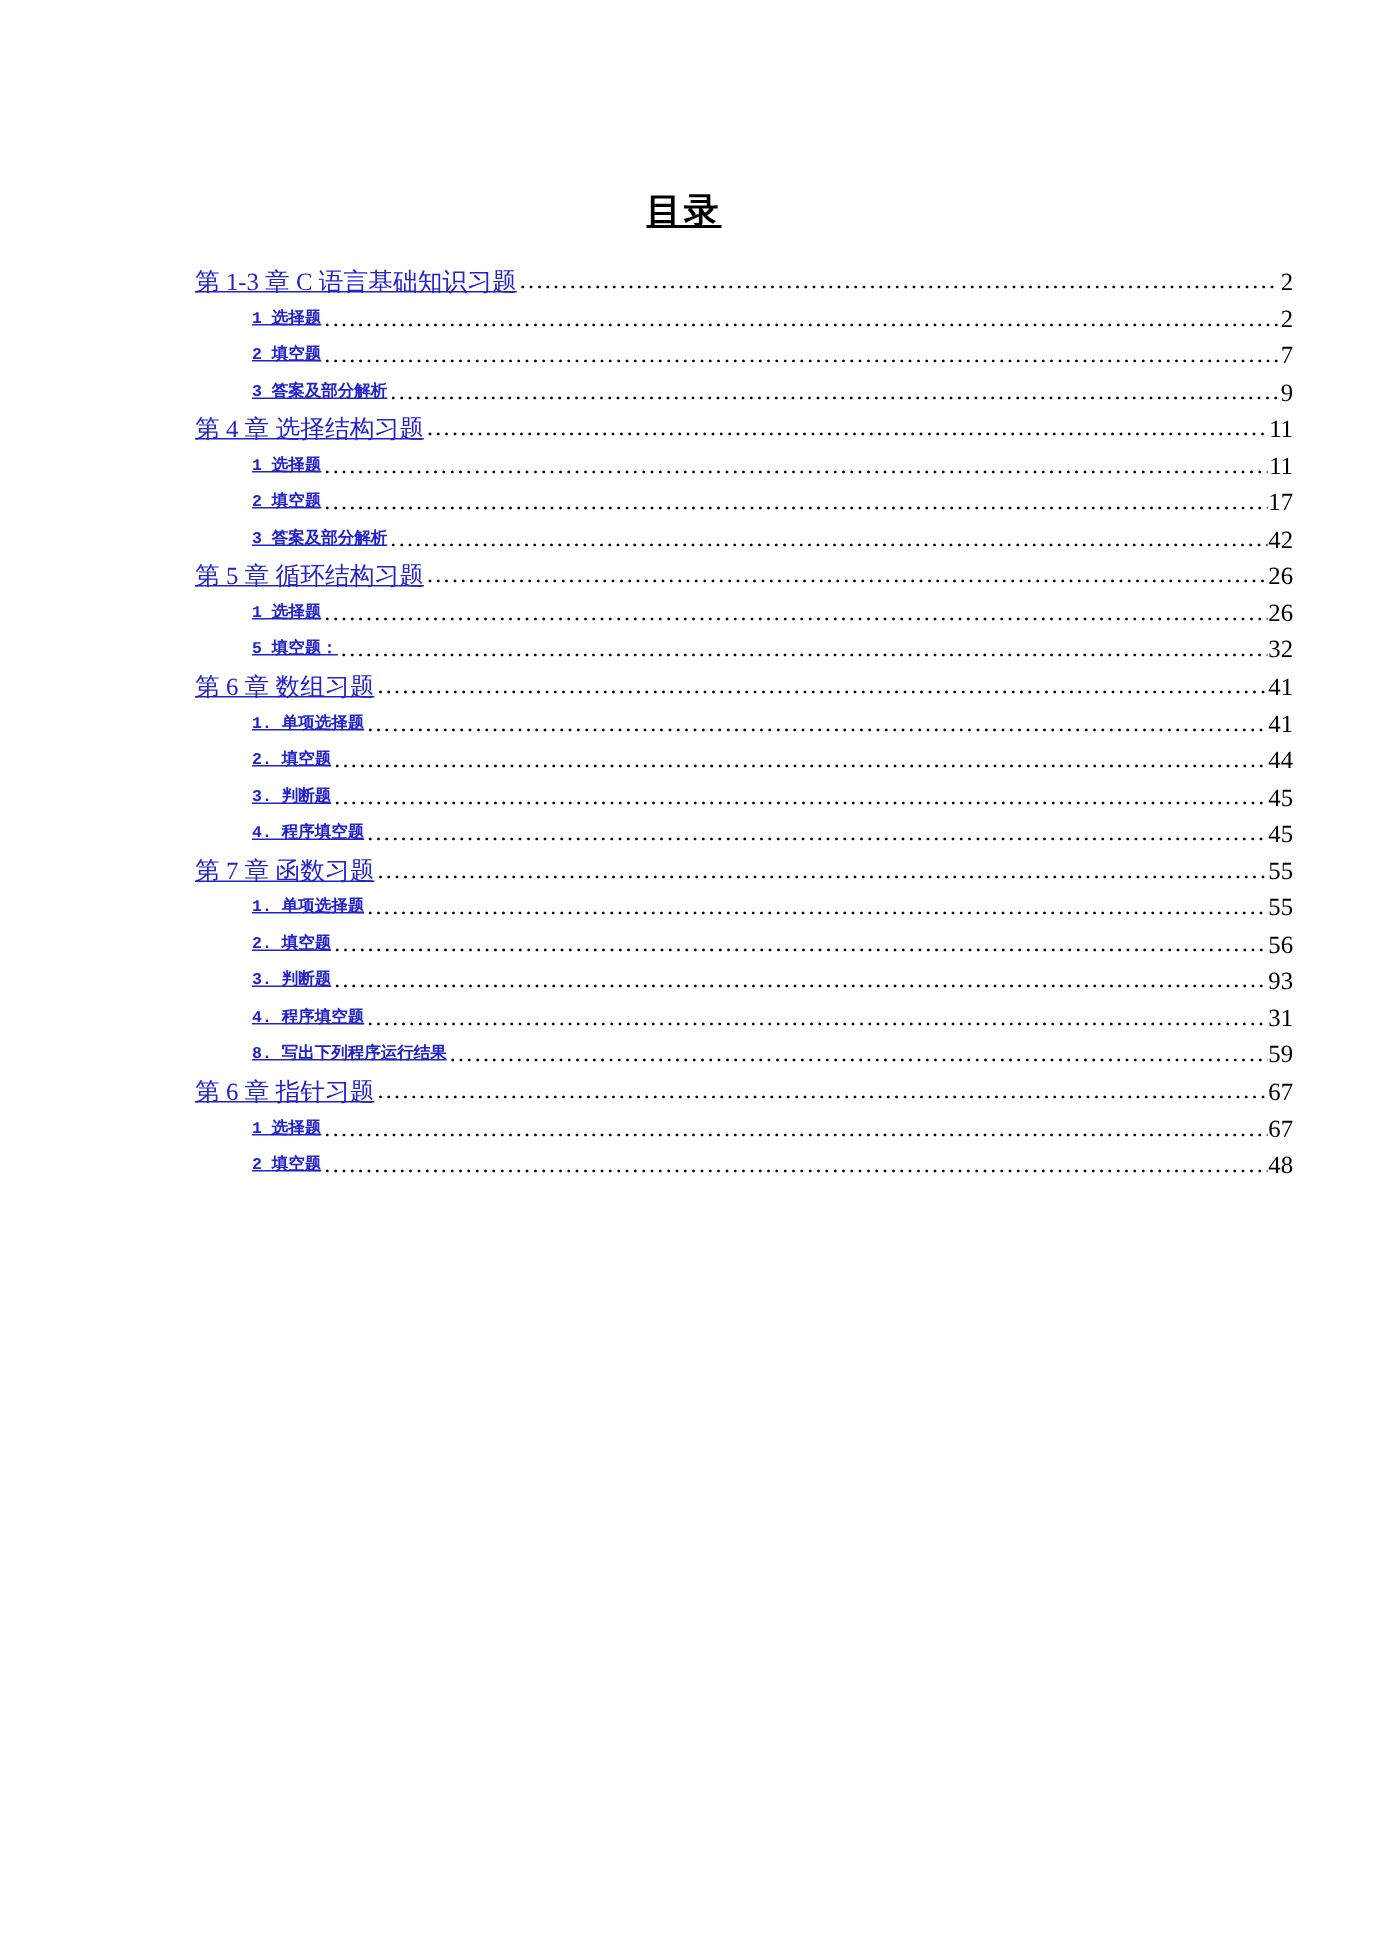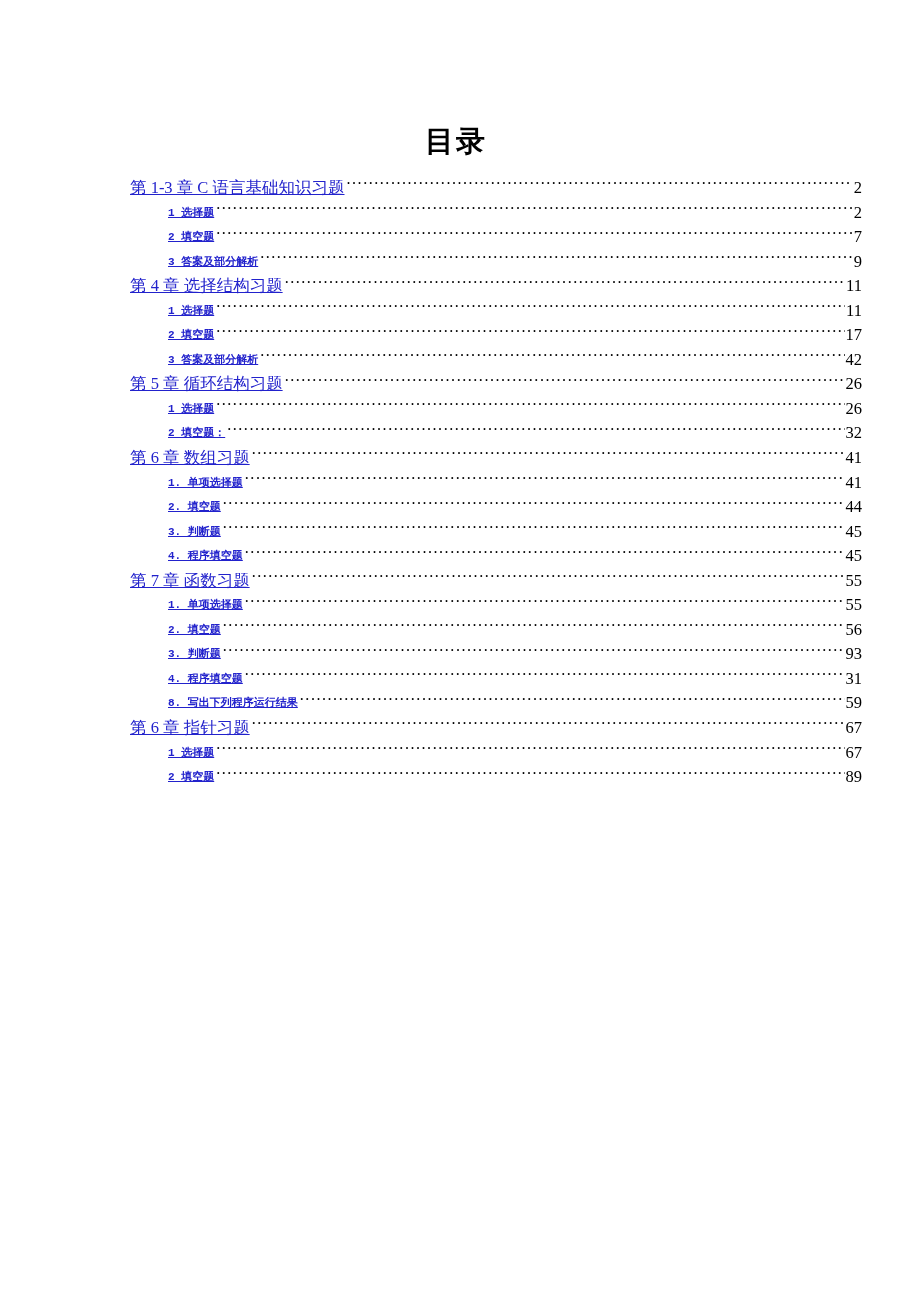--- a/index.html
+++ b/index.html
@@ -27,37 +27,38 @@
 
   
   .doc-title {
     position: absolute;
     left: 0;
     top: 122px;
     width: 912px;
     text-align: center;
     font-family: "Liberation Serif", "DejaVu Serif", serif;
     font-weight: bold;
-    font-size: 29px;
+    font-size: 23px;
     line-height: 38px;
     letter-spacing: 2px;
     color: #000000;
+    text-decoration: underline;
   }
 
   
   .toc {
     position: absolute;
     left: 130px;
     top: 176px;
     width: 732px;
   }
 
   .toc-entry {
     display: flex;
-    align-items: flex-start;
+    align-items: flex-end;
     height: 24.55px;
     line-height: 24.55px;
     white-space: nowrap;
     overflow: hidden;
   }
 
   .toc-entry .label {
     color: #2222CC;
     text-decoration: underline;
     text-decoration-color: #2222CC;
@@ -168,21 +169,21 @@
         <span class="label">第 5 章  循环结构习题</span>
         <span class="leader"></span>
         <span class="pageno">26</span>
       </div>
       <div class="toc-entry lvl2">
         <span class="label">1 选择题</span>
         <span class="leader"></span>
         <span class="pageno">26</span>
       </div>
       <div class="toc-entry lvl2">
-        <span class="label">2 填空题：</span>
+        <span class="label">5 填空题：</span>
         <span class="leader"></span>
         <span class="pageno">32</span>
       </div>
       <div class="toc-entry lvl1">
         <span class="label">第 6 章  数组习题</span>
         <span class="leader"></span>
         <span class="pageno">41</span>
       </div>
       <div class="toc-entry lvl2">
         <span class="label">1. 单项选择题</span>
@@ -240,17 +241,17 @@
         <span class="pageno">67</span>
       </div>
       <div class="toc-entry lvl2">
         <span class="label">1 选择题</span>
         <span class="leader"></span>
         <span class="pageno">67</span>
       </div>
       <div class="toc-entry lvl2">
         <span class="label">2 填空题</span>
         <span class="leader"></span>
-        <span class="pageno">89</span>
+        <span class="pageno">48</span>
       </div>
     </div>
 
 </div>
 
 </body></html>

